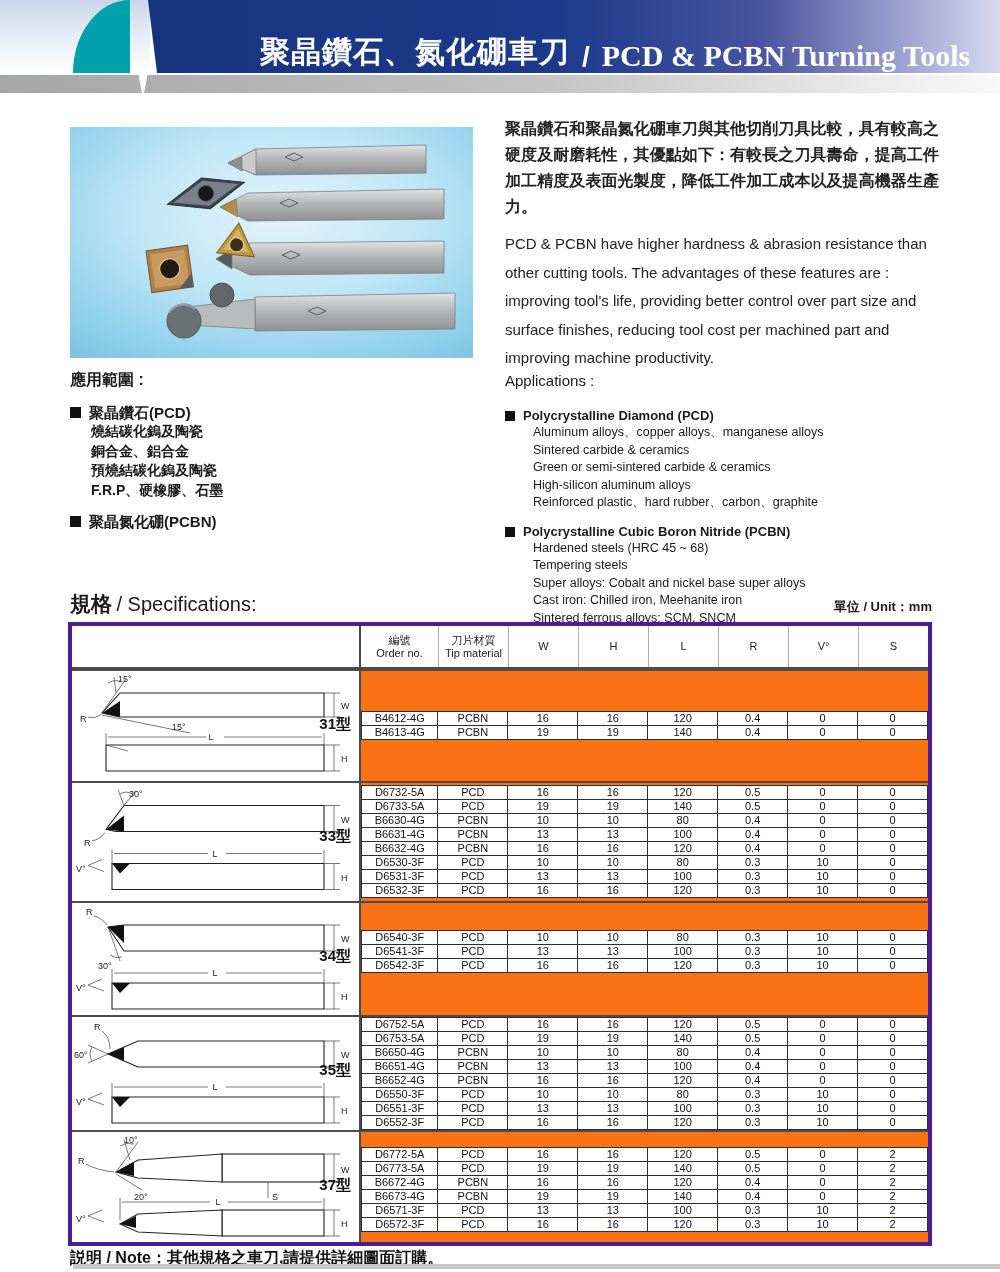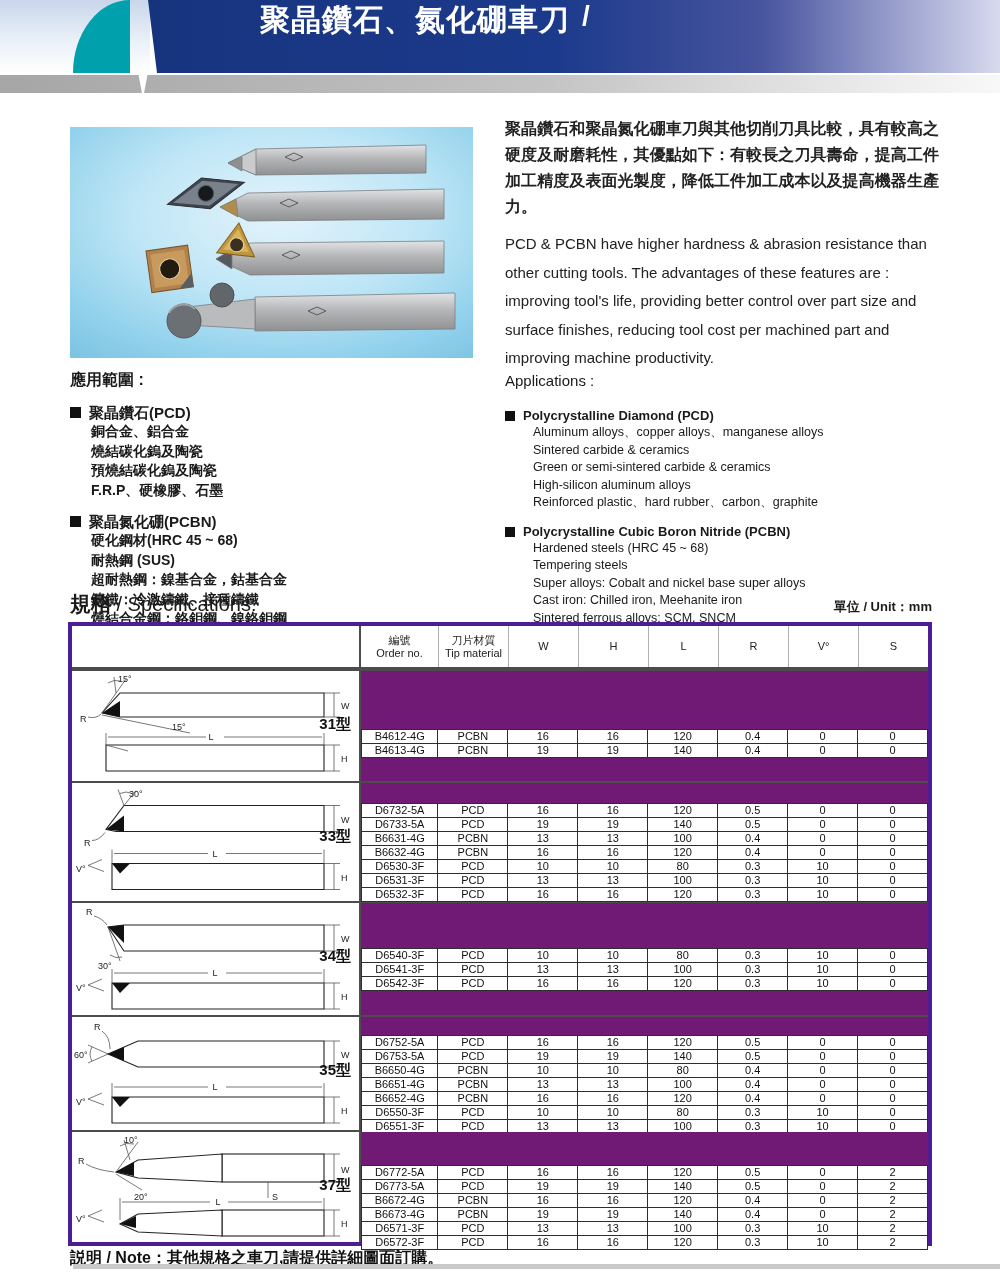--- a/index.html
+++ b/index.html
@@ -7,21 +7,21 @@
         font-family:"Liberation Sans","DejaVu Sans",sans-serif;color:#1a1a1a;}
 
   
   .corner-bg{position:absolute;left:0;top:0;width:150px;height:73px;
              background:linear-gradient(180deg,#c9d6ea 0%,#e9f0f8 55%,#ffffff 100%);}
   .teal-quarter{position:absolute;left:73px;top:0;width:57px;height:73px;background:#00a1ac;
                 border-top-left-radius:100% 100%;}
   .blue-bar{position:absolute;left:148px;top:0;width:852px;height:73px;box-sizing:border-box;
             background:linear-gradient(90deg,#16347e 0%,#1c3a8b 48%,#47549e 72%,#9aa0cd 88%,#d8daee 100%);
             clip-path:polygon(0 0,100% 0,100% 100%,9px 100%);
-            display:flex;align-items:flex-start;padding-left:112px;}
+            display:flex;align-items:flex-end;padding-left:112px;}
   .title-zh{font-size:30px;font-weight:bold;color:#ffffff;letter-spacing:1px;}
   .title-sep{font-size:28px;font-weight:bold;color:#ffffff;margin:0 12px;}
   .title-en{font-family:"Liberation Serif","DejaVu Serif",serif;font-size:30px;font-weight:bold;color:#ffffff;}
   .gray-band{position:absolute;left:0;top:75px;width:1000px;height:18px;
              background:linear-gradient(90deg,#a6a6a6 0%,#c4c4c4 55%,#eeeeee 90%,#f8f8f8 100%);}
   .gray-notch{position:absolute;left:132px;top:75px;width:22px;height:18px;background:#ffffff;
               clip-path:polygon(30% 0,70% 0,55% 100%,45% 100%);}
 
   
   .photo{position:absolute;left:70px;top:127px;width:403px;height:231px;}
@@ -61,21 +61,21 @@
   .th{flex:1;border-right:1px solid #b0b0b0;display:flex;flex-direction:column;justify-content:center;
       align-items:center;font-size:11px;color:#222;line-height:13px;}
   .th:last-child{border-right:none;}
   .th-order{flex:0 0 77px;}
   .th .en{font-size:11px;}
   .section{display:flex;border-top:2px solid #4c4c4c;}
   .section:first-of-type{border-top:none;}
   .diag-cell{width:289px;flex:0 0 auto;border-right:2px solid #4c4c4c;box-sizing:border-box;
              position:relative;background:#fff;}
   .model{position:absolute;top:4px;right:8px;font-size:15px;font-weight:bold;color:#111;margin-top:40px;}
-  .data-area{flex:1;display:flex;flex-direction:column;background:#701a75;gap:18px;}
+  .data-area{flex:1;display:flex;flex-direction:column;background:#f97316;}
   .ftop{flex:0 0 auto;}
   .fbottom{flex:1;}
   table.spec{border-collapse:collapse;width:100%;table-layout:fixed;}
   table.spec td{border:1px solid #2e2e2e;background:#fff;height:13px;padding:0;text-align:center;
                 font-size:11px;line-height:13px;color:#111;}
   .h31{height:110px;} .h33{height:118px;} .h34{height:112px;} .h35{height:113px;} .h37{height:110px;}
   .ft31{height:40px;} .ft33{height:2px;} .ft34{height:27px;} .ft35{height:0px;} .ft37{height:15px;}
 
   
   .diag-cell svg{display:block;width:289px;height:100%;}
@@ -93,20 +93,21 @@
 </head>
 <body>
 
 <div class="page">
 
   <div class="corner-bg"></div>
   <div class="teal-quarter"></div>
   <div class="blue-bar">
     <span class="title-zh">聚晶鑽石、氮化硼車刀</span>
     <span class="title-sep">/</span>
+    <span class="title-en">PCD &amp; PCBN Turning Tools</span>
   </div>
   <div class="gray-band"></div>
   <div class="gray-notch"></div>
 
   <svg class="photo" viewBox="0 0 403 231">
     <defs>
       <radialGradient id="pbg" cx="52%" cy="38%" r="80%">
         <stop offset="0%" stop-color="#e3f3fb"></stop>
           <stop offset="45%" stop-color="#bfe6f6"></stop>
         <stop offset="78%" stop-color="#93d2ec"></stop>
@@ -167,38 +168,31 @@
   <div class="intro-en">PCD &amp; PCBN have higher hardness &amp; abrasion resistance than other cutting tools. The advantages of these features are : improving tool's life, providing better control over part size and surface finishes, reducing tool cost per machined part and improving machine productivity.</div>
 
   <div class="apps-zh">
     <div class="apps-title-zh">應用範圍 :</div>
     <div class="grp">
       <div class="grp-title">
           <span class="bullet bz"></span>
         <span class="gt-zh">聚晶鑽石(PCD)</span>
         </div>
       <div class="items-zh">
+        <div>燒結碳化鎢及陶瓷</div>
         <div>銅合金、鋁合金</div>
-        <div>燒結碳化鎢及陶瓷</div>
         <div>預燒結碳化鎢及陶瓷</div>
         <div>F.R.P、硬橡膠、石墨</div>
       </div>
     </div>
     <div class="grp">
       <div class="grp-title">
           <span class="bullet bz"></span>
         <span class="gt-zh">聚晶氮化硼(PCBN)</span>
         </div>
-      <div class="items-zh">
-        <div>硬化鋼材(HRC 45 ~ 68)</div>
-        <div>耐熱鋼 (SUS)</div>
-        <div>超耐熱鋼：鎳基合金，鈷基合金</div>
-        <div>鑄鐵：冷激鑄鐵、接種鑄鐵</div>
-        <div>燒結合金鋼：鉻鉬鋼、鎳鉻鉬鋼</div>
-      </div>
     </div>
   </div>
 
   <div class="apps-en">
     <div class="apps-title-en">Applications :</div>
     <div class="grp">
       <div class="grp-title">
           <span class="bullet be"></span>
         <span class="gt-en">Polycrystalline Diamond (PCD)</span>
         </div>
@@ -377,20 +371,30 @@
                 <td>0</td>
                 <td>0</td>
               </tr>
               <tr>
                 <td>D6733-5A</td>
                 <td>PCD</td>
                 <td>19</td>
                 <td>19</td>
                 <td>140</td>
                 <td>0.5</td>
+                <td>0</td>
+                <td>0</td>
+              </tr>
+              <tr>
+                <td>B6630-4G</td>
+                <td>PCBN</td>
+                <td>10</td>
+                <td>10</td>
+                <td>80</td>
+                <td>0.4</td>
                 <td>0</td>
                 <td>0</td>
               </tr>
               <tr>
                 <td>B6631-4G</td>
                 <td>PCBN</td>
                 <td>13</td>
                 <td>13</td>
                 <td>100</td>
                 <td>0.4</td>

